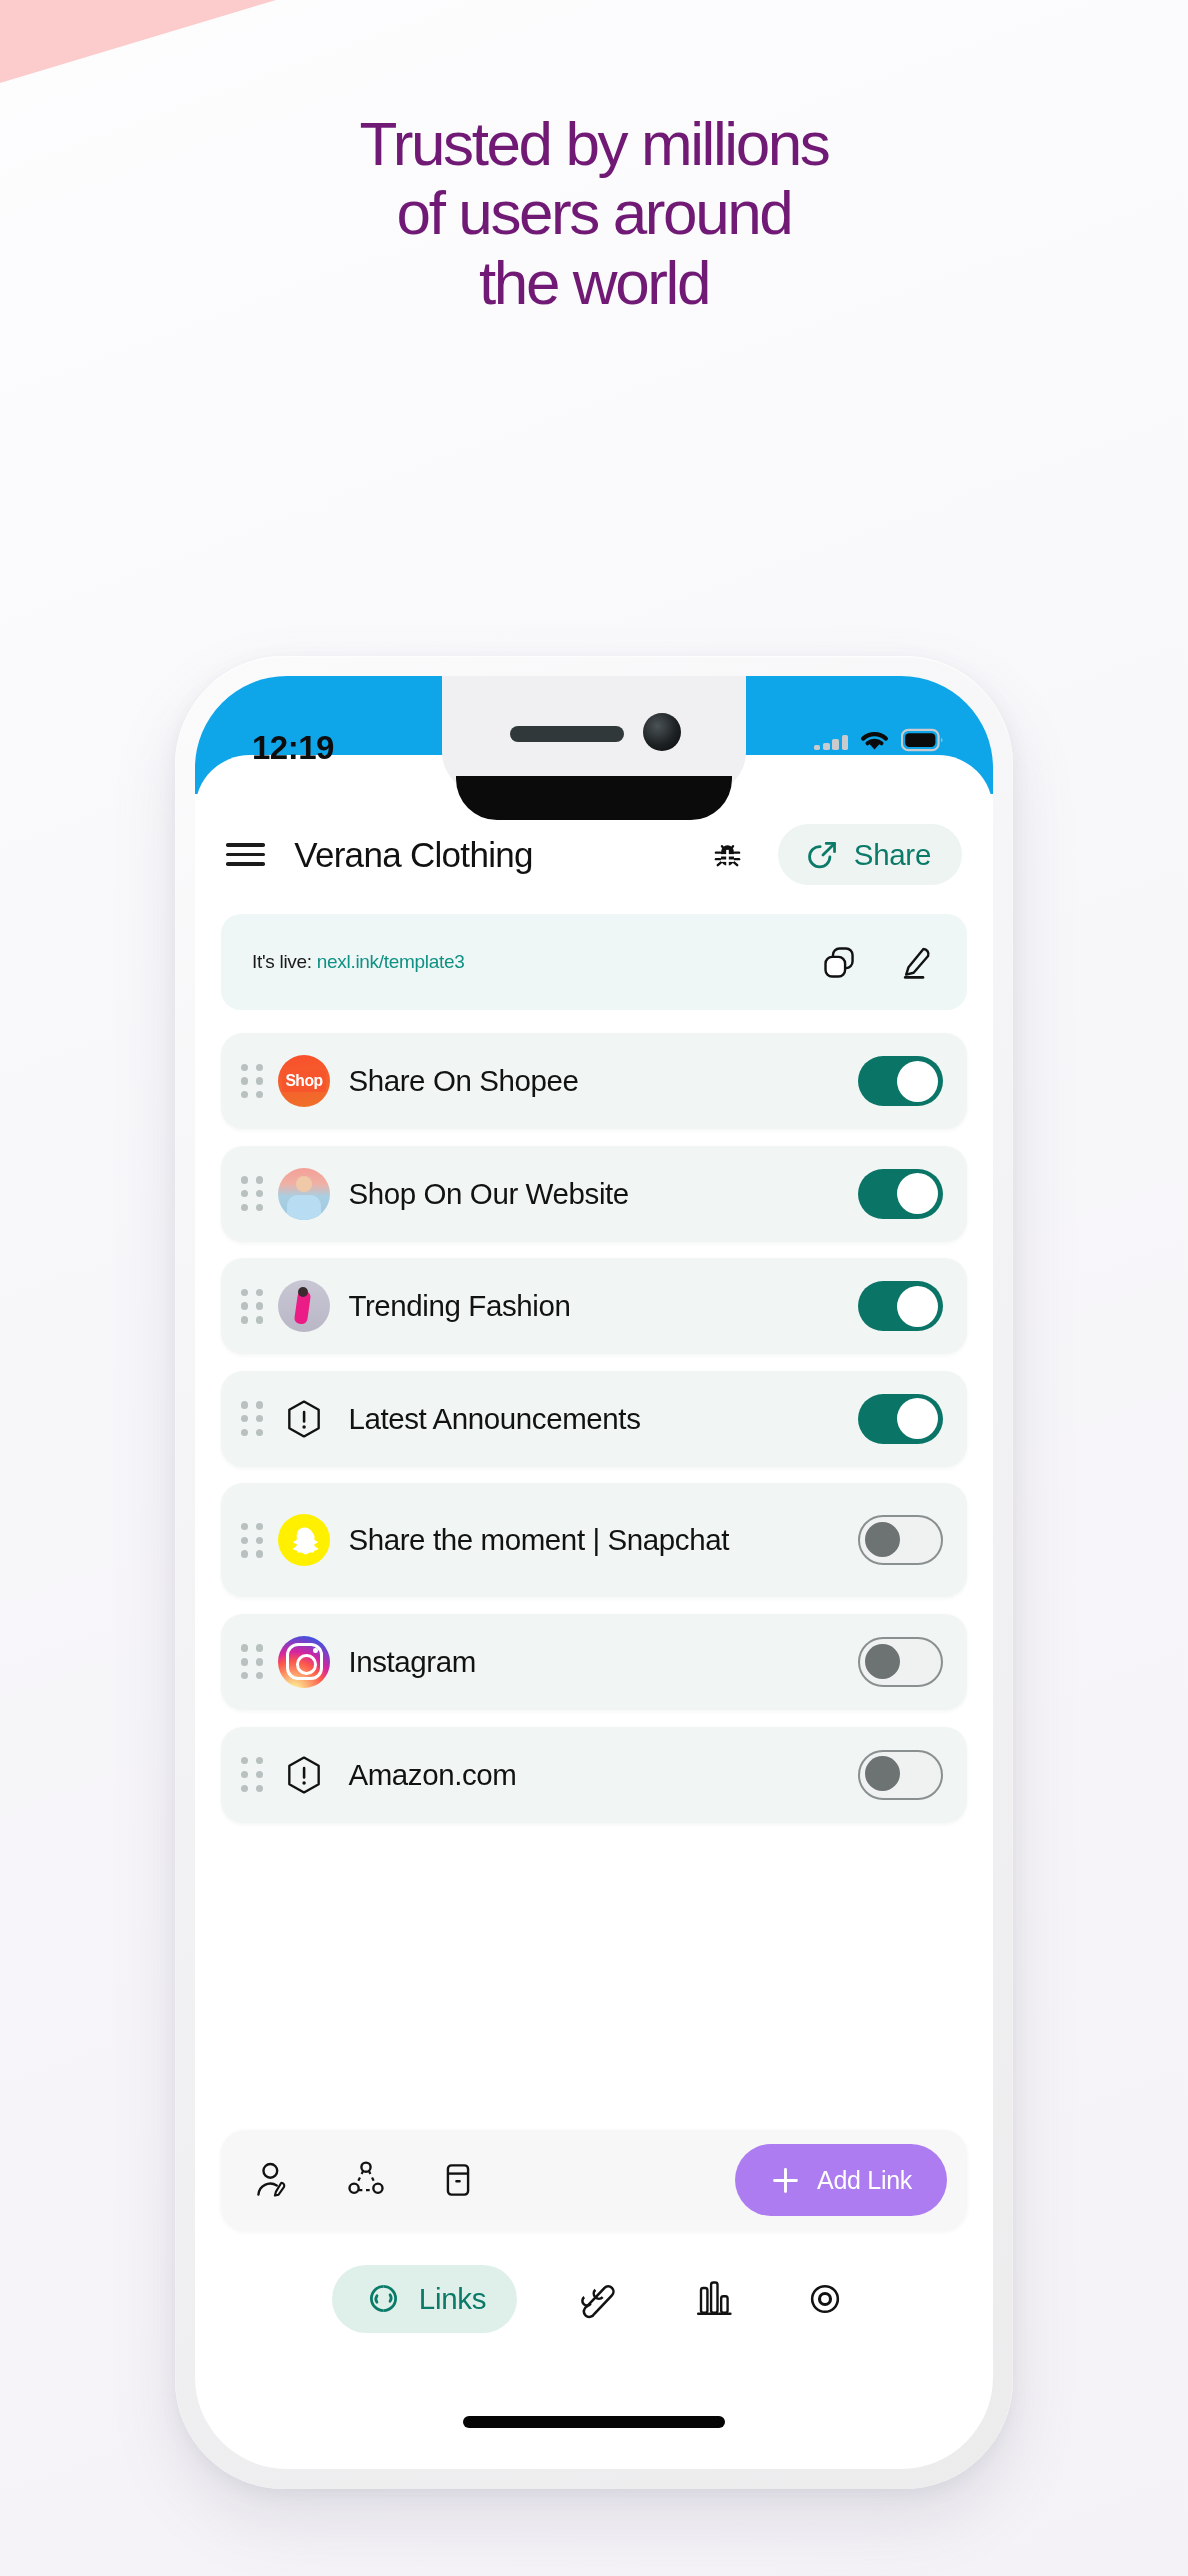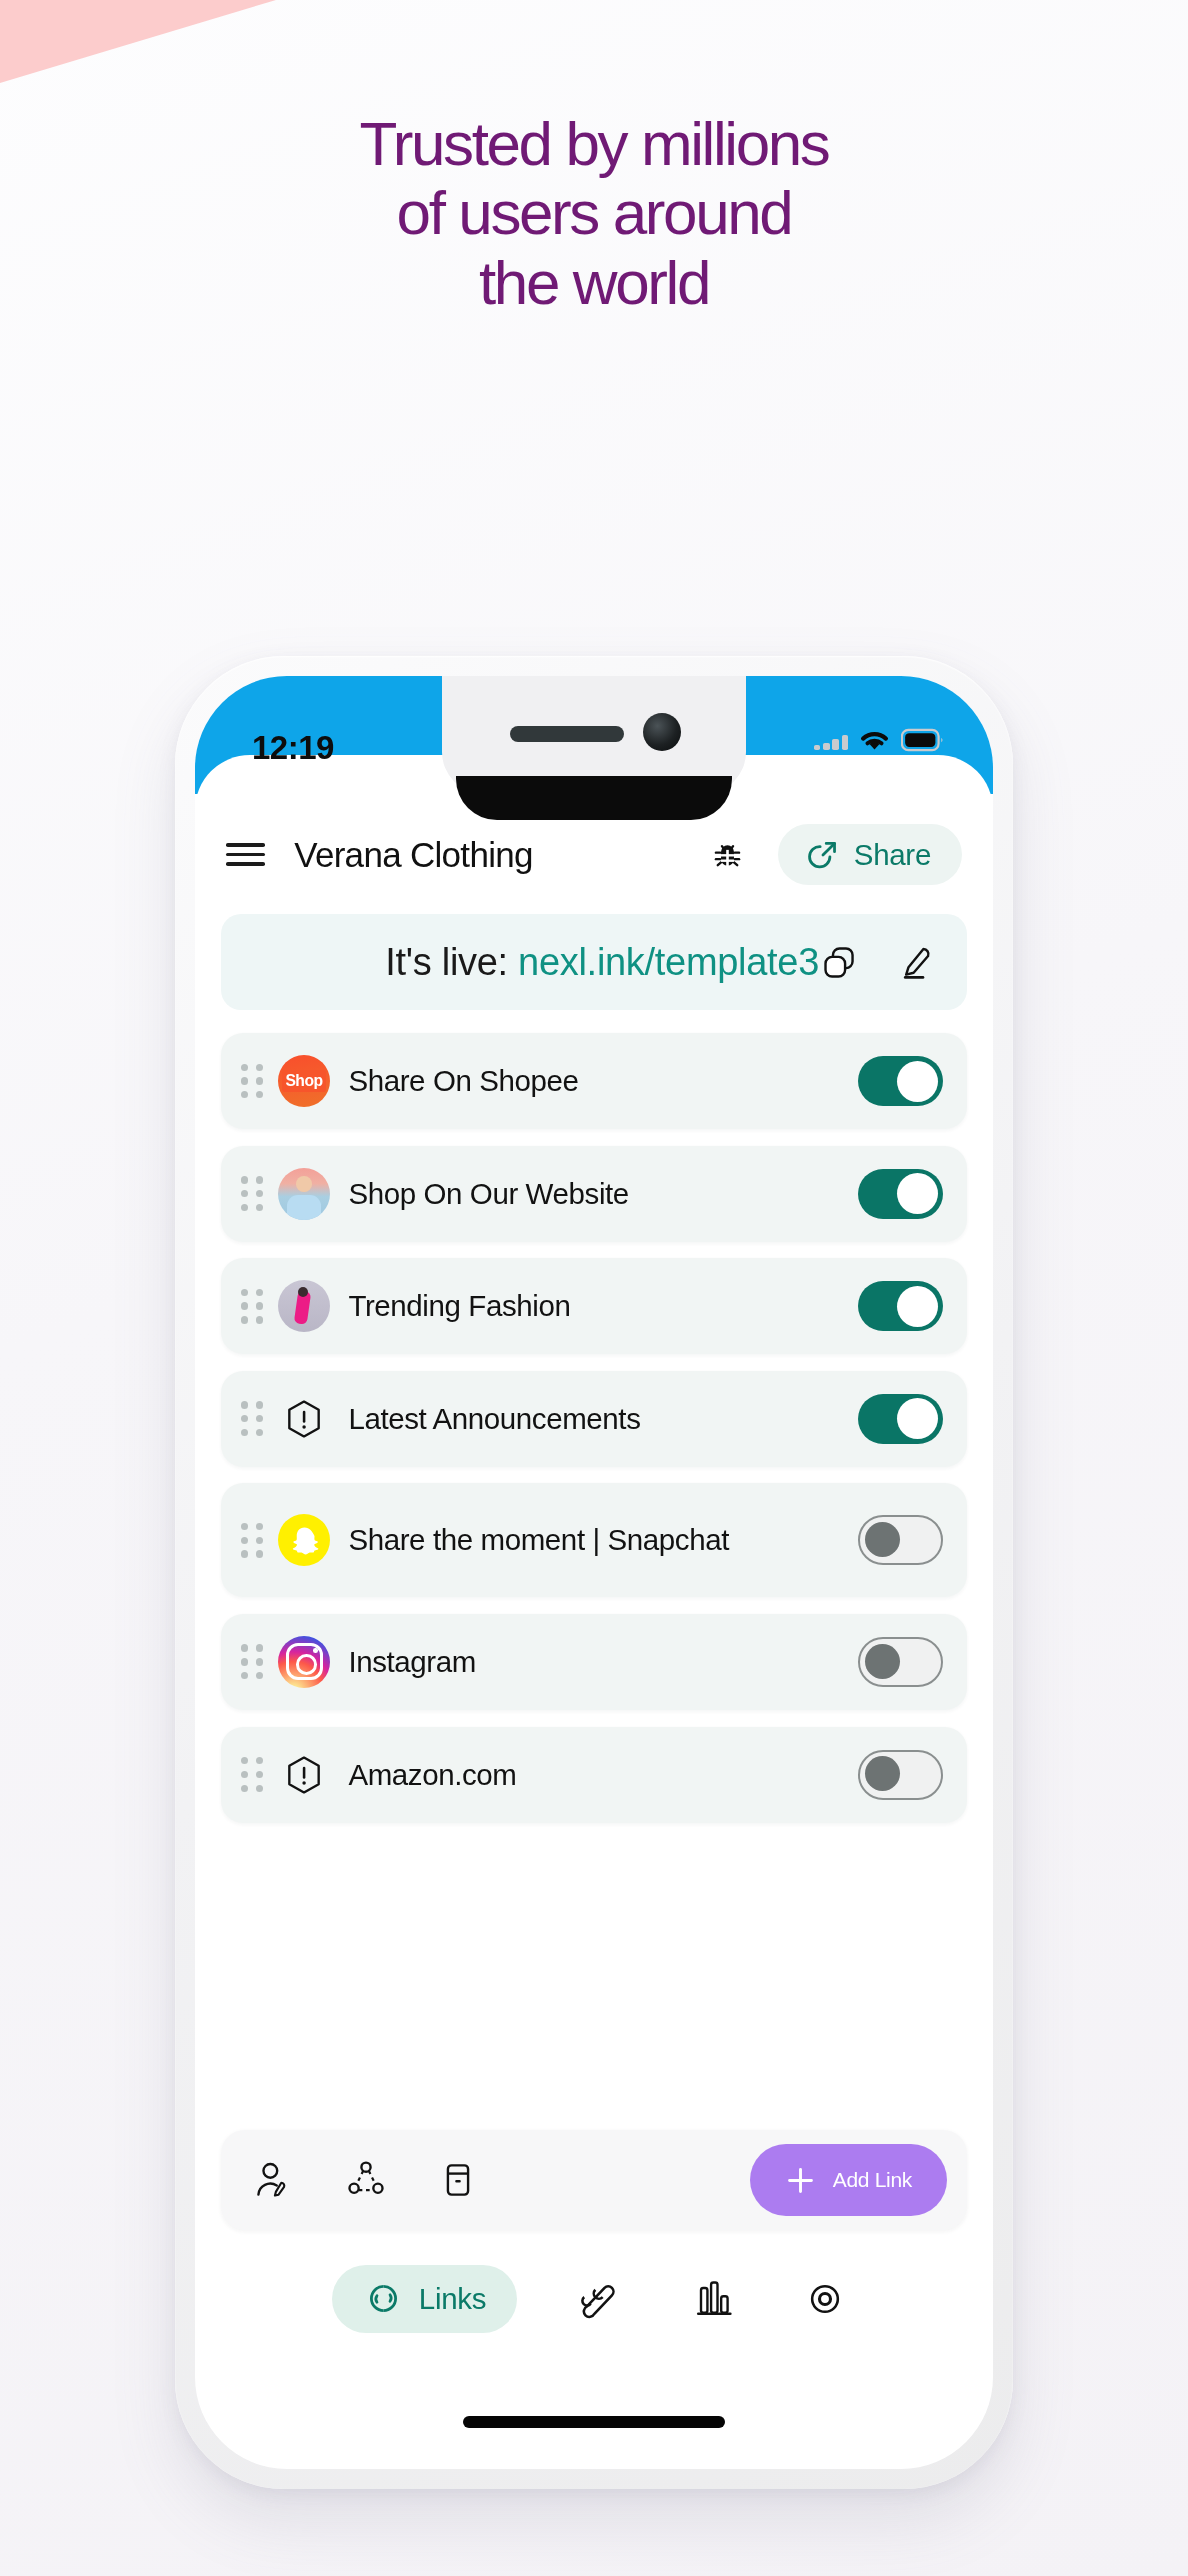--- a/index.html
+++ b/index.html
@@ -197,25 +197,24 @@
     position: absolute;
     top: 238px; left: 26px;
     width: 746px; height: 96px;
     background: #eef6f6;
     border-radius: 20px;
     display: flex;
     align-items: center;
     padding: 0 31px;
   }
   .live-text {
-    font-size: 38px;
+    font-size: 19px;
     color: #1a1a1a;
     letter-spacing: -0.3px;
     flex: 1;
-    text-align: right;
   }
   .live-text .live-url { color: #0f9183; }
   .live-actions { display: flex; align-items: center; gap: 35px; }
 
   
   .link-list {
     position: absolute;
     top: 357px; left: 26px;
     width: 746px;
   }
@@ -331,21 +330,21 @@
   .add-link-btn {
     display: flex;
     align-items: center;
     gap: 16.6px;
     height: 72px;
     padding: 0 35px;
     border-radius: 37px;
     background: #ac7cf0;
   }
   .add-link-btn .al-label {
-    font-size: 21px; font-weight: 500; color:#ffffff; letter-spacing:-0.3px;
+    font-size: 25px; font-weight: 500; color:#ffffff; letter-spacing:-0.3px;
   }
 
   
   .tab-bar {
     position: absolute;
     left: 0; top: 1572px;
     width: 798px;
     height: 101px;
     display: flex;
     align-items: center;

